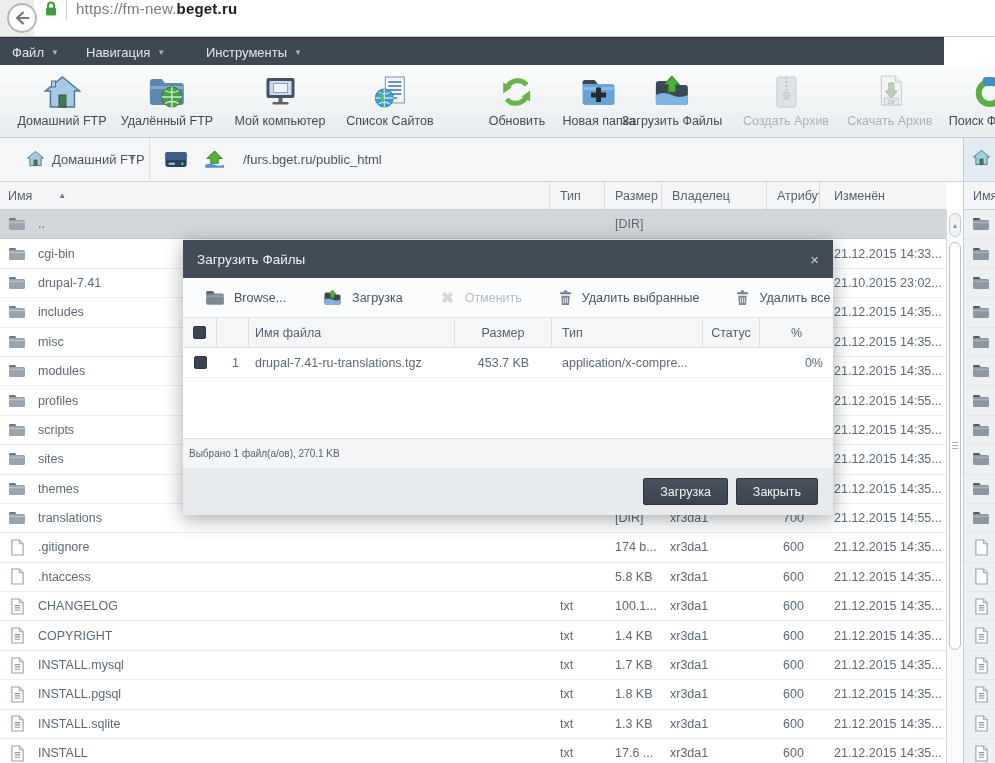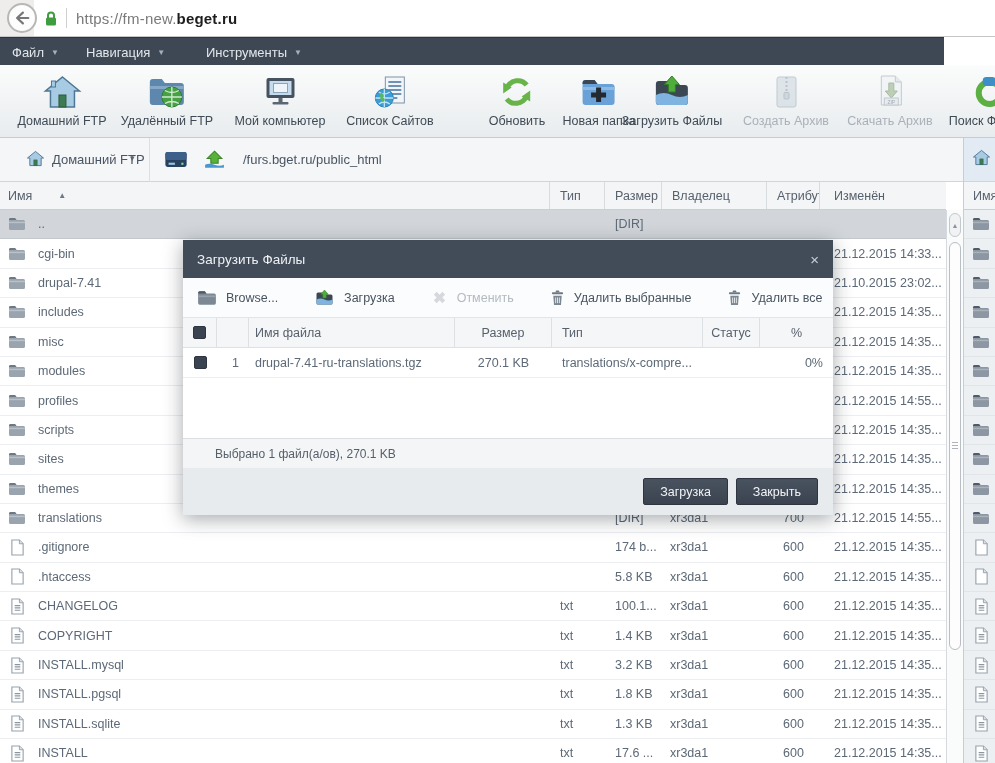--- a/index.html
+++ b/index.html
@@ -3,21 +3,21 @@
 <meta charset="utf-8">
 <style>
   * { margin:0; padding:0; box-sizing:border-box; }
   html,body { width:995px; height:763px; overflow:hidden; position:relative;
     font-family:"Liberation Sans","DejaVu Sans",sans-serif; background:#fff; }
 
   
   .browser-bar { position:absolute; left:0; top:0; width:995px; height:37px;
     background:#efedec; border-bottom:1px solid #c6c6c6; }
   .url-field { position:absolute; left:34px; top:0; width:961px; height:36px;
-    background:#fff; display:flex; align-items:center; }
+    background:#fff; display:flex; align-items:flex-start; }
   .back-btn { position:absolute; left:7px; top:3px; width:30px; height:30px;
     border-radius:50%; background:#fdfdfd; border:2px solid #b7b7b5;
     display:flex; align-items:center; justify-content:center; z-index:3; }
   .lock { margin-left:10px; display:inline-flex; }
   .url-sep { width:1px; height:20px; background:#d0d0d0; margin:0 9px 0 8px; }
   .url-text { font-size:15px; color:#7a7a7a; letter-spacing:.2px; }
   .url-text b { color:#1d1d1d; font-weight:bold; }
 
   
   .menu-bar { position:absolute; left:0; top:37px; width:944px; height:28px;
@@ -94,21 +94,21 @@
     align-items:center; padding-left:8px; gap:10px; font-size:12.5px; color:#5d6977;
     white-space:nowrap; }
 
   
   .modal { position:absolute; left:183px; top:240px; width:650px; height:275px;
     background:#fff; box-shadow:0 4px 18px rgba(20,26,34,.38); z-index:10; }
   .m-header { height:38px; background:#424c59; display:flex; align-items:center;
     padding:0 14px; color:#eef1f4; font-size:13.5px; }
   .m-close { margin-left:auto; color:#c9cfd6; font-size:15px; cursor:default; }
   .m-toolbar { height:40px; background:#fbfcfd; border-bottom:1px solid #e2e5e8;
-    display:flex; align-items:center; padding-left:14px; gap:36px; }
+    display:flex; align-items:center; padding-left:22px; gap:36px; }
   .mt-item { display:flex; align-items:center; gap:9px; font-size:12.5px; color:#49545f;
     white-space:nowrap; }
   .mt-item.disabled { color:#b3bac0; }
   .mt-item.disabled .mt-icon { opacity:.6; }
   .mt-icon { display:inline-flex; }
   .m-thead, .m-row { display:grid; grid-template-columns:34px 32px 206px 97px 151px 57px 73px;
     height:30px; }
   .m-thead { background:#f5f6f7; border-bottom:1px solid #dee1e4; }
   .m-thead > div { display:flex; align-items:center; font-size:12.5px; color:#57616d;
     border-right:1px solid #dee1e4; overflow:hidden; }
@@ -116,21 +116,21 @@
   .m-row { border-bottom:1px solid #eceef0; }
   .m-row > div { display:flex; align-items:center; font-size:12.5px; color:#5d6977;
     overflow:hidden; white-space:nowrap; }
   .c-center { justify-content:center; }
   .c-left6 { padding-left:6px; }
   .c-left10 { padding-left:10px; }
   .c-right { justify-content:flex-end; padding-right:10px; }
   .cb { width:13px; height:13px; background:#3a4350; border:1px solid #2e3540; border-radius:2px; }
   .m-fill { height:60px; background:#fff; }
   .m-status { height:30px; background:#f4f5f6; border-top:1px solid #dcdfe2;
-    display:flex; align-items:center; padding-left:32px; font-size:12px; color:#555f6a; }
+    display:flex; align-items:center; padding-left:6px; font-size:10px; color:#555f6a; }
   .m-footer { height:47px; background:#e7ebee; display:flex; align-items:center;
     justify-content:flex-end; gap:8px; padding-right:15px; }
   .m-btn { height:27px; padding:0 16px; background:linear-gradient(#49525f,#3a434f);
     border:1px solid #2e353e; border-radius:2px; color:#f2f4f6; font-size:12.5px;
     font-family:inherit; display:flex; align-items:center; }
 </style>
 </head>
 <body>
 
 <div class="browser-bar">
@@ -569,21 +569,21 @@
         <span class="ficon">
           <svg width="15" height="17" viewBox="0 0 16 18">
             <path d="M2 1 H10 L14 5 V17 H2Z" fill="#fff" stroke="#97a1ab" stroke-width="1.2"></path>
             <path d="M10 1 V5 H14" fill="#dde2e7" stroke="#97a1ab"></path>
             <path d="M5 8 H11 M5 10.5 H11 M5 13 H11" stroke="#8c96a0" stroke-width="1.2"></path>
           </svg>
         </span>
         <span>INSTALL.mysql</span>
       </div>
       <div class="fcell type">txt</div>
-      <div class="fcell size">3.2 KB</div>
+      <div class="fcell size">1.7 KB</div>
       <div class="fcell owner">xr3da1</div>
       <div class="fcell attr">600</div>
       <div class="fcell modified">21.12.2015 14:35...</div>
     </div>
     <div class="frow">
       <div class="fcell name">
         <span class="ficon">
           <svg width="15" height="17" viewBox="0 0 16 18">
             <path d="M2 1 H10 L14 5 V17 H2Z" fill="#fff" stroke="#97a1ab" stroke-width="1.2"></path>
             <path d="M10 1 V5 H14" fill="#dde2e7" stroke="#97a1ab"></path>
@@ -887,22 +887,22 @@
     <div class="c-left10">Тип</div>
     <div class="c-center">Статус</div>
     <div class="c-center">%</div>
   </div>
   <div class="m-row">
     <div class="c-center">
         <span class="cb"></span>
       </div>
     <div class="c-right">1</div>
     <div class="c-left6">drupal-7.41-ru-translations.tgz</div>
-    <div class="c-center">270.1 KB</div>
-    <div class="c-left10">translations/x-compre...</div>
+    <div class="c-center">453.7 KB</div>
+    <div class="c-left10">application/x-compre...</div>
     <div class="c-center"></div>
     <div class="c-right">0%</div>
   </div>
   <div class="m-fill"></div>
   <div class="m-status">Выбрано 1 файл(а/ов), 270.1 KB</div>
   <div class="m-footer" id="m-footer">
       <div class="m-btn">Загрузка</div>
       <div class="m-btn">Закрыть</div>
     </div>
 </div>

